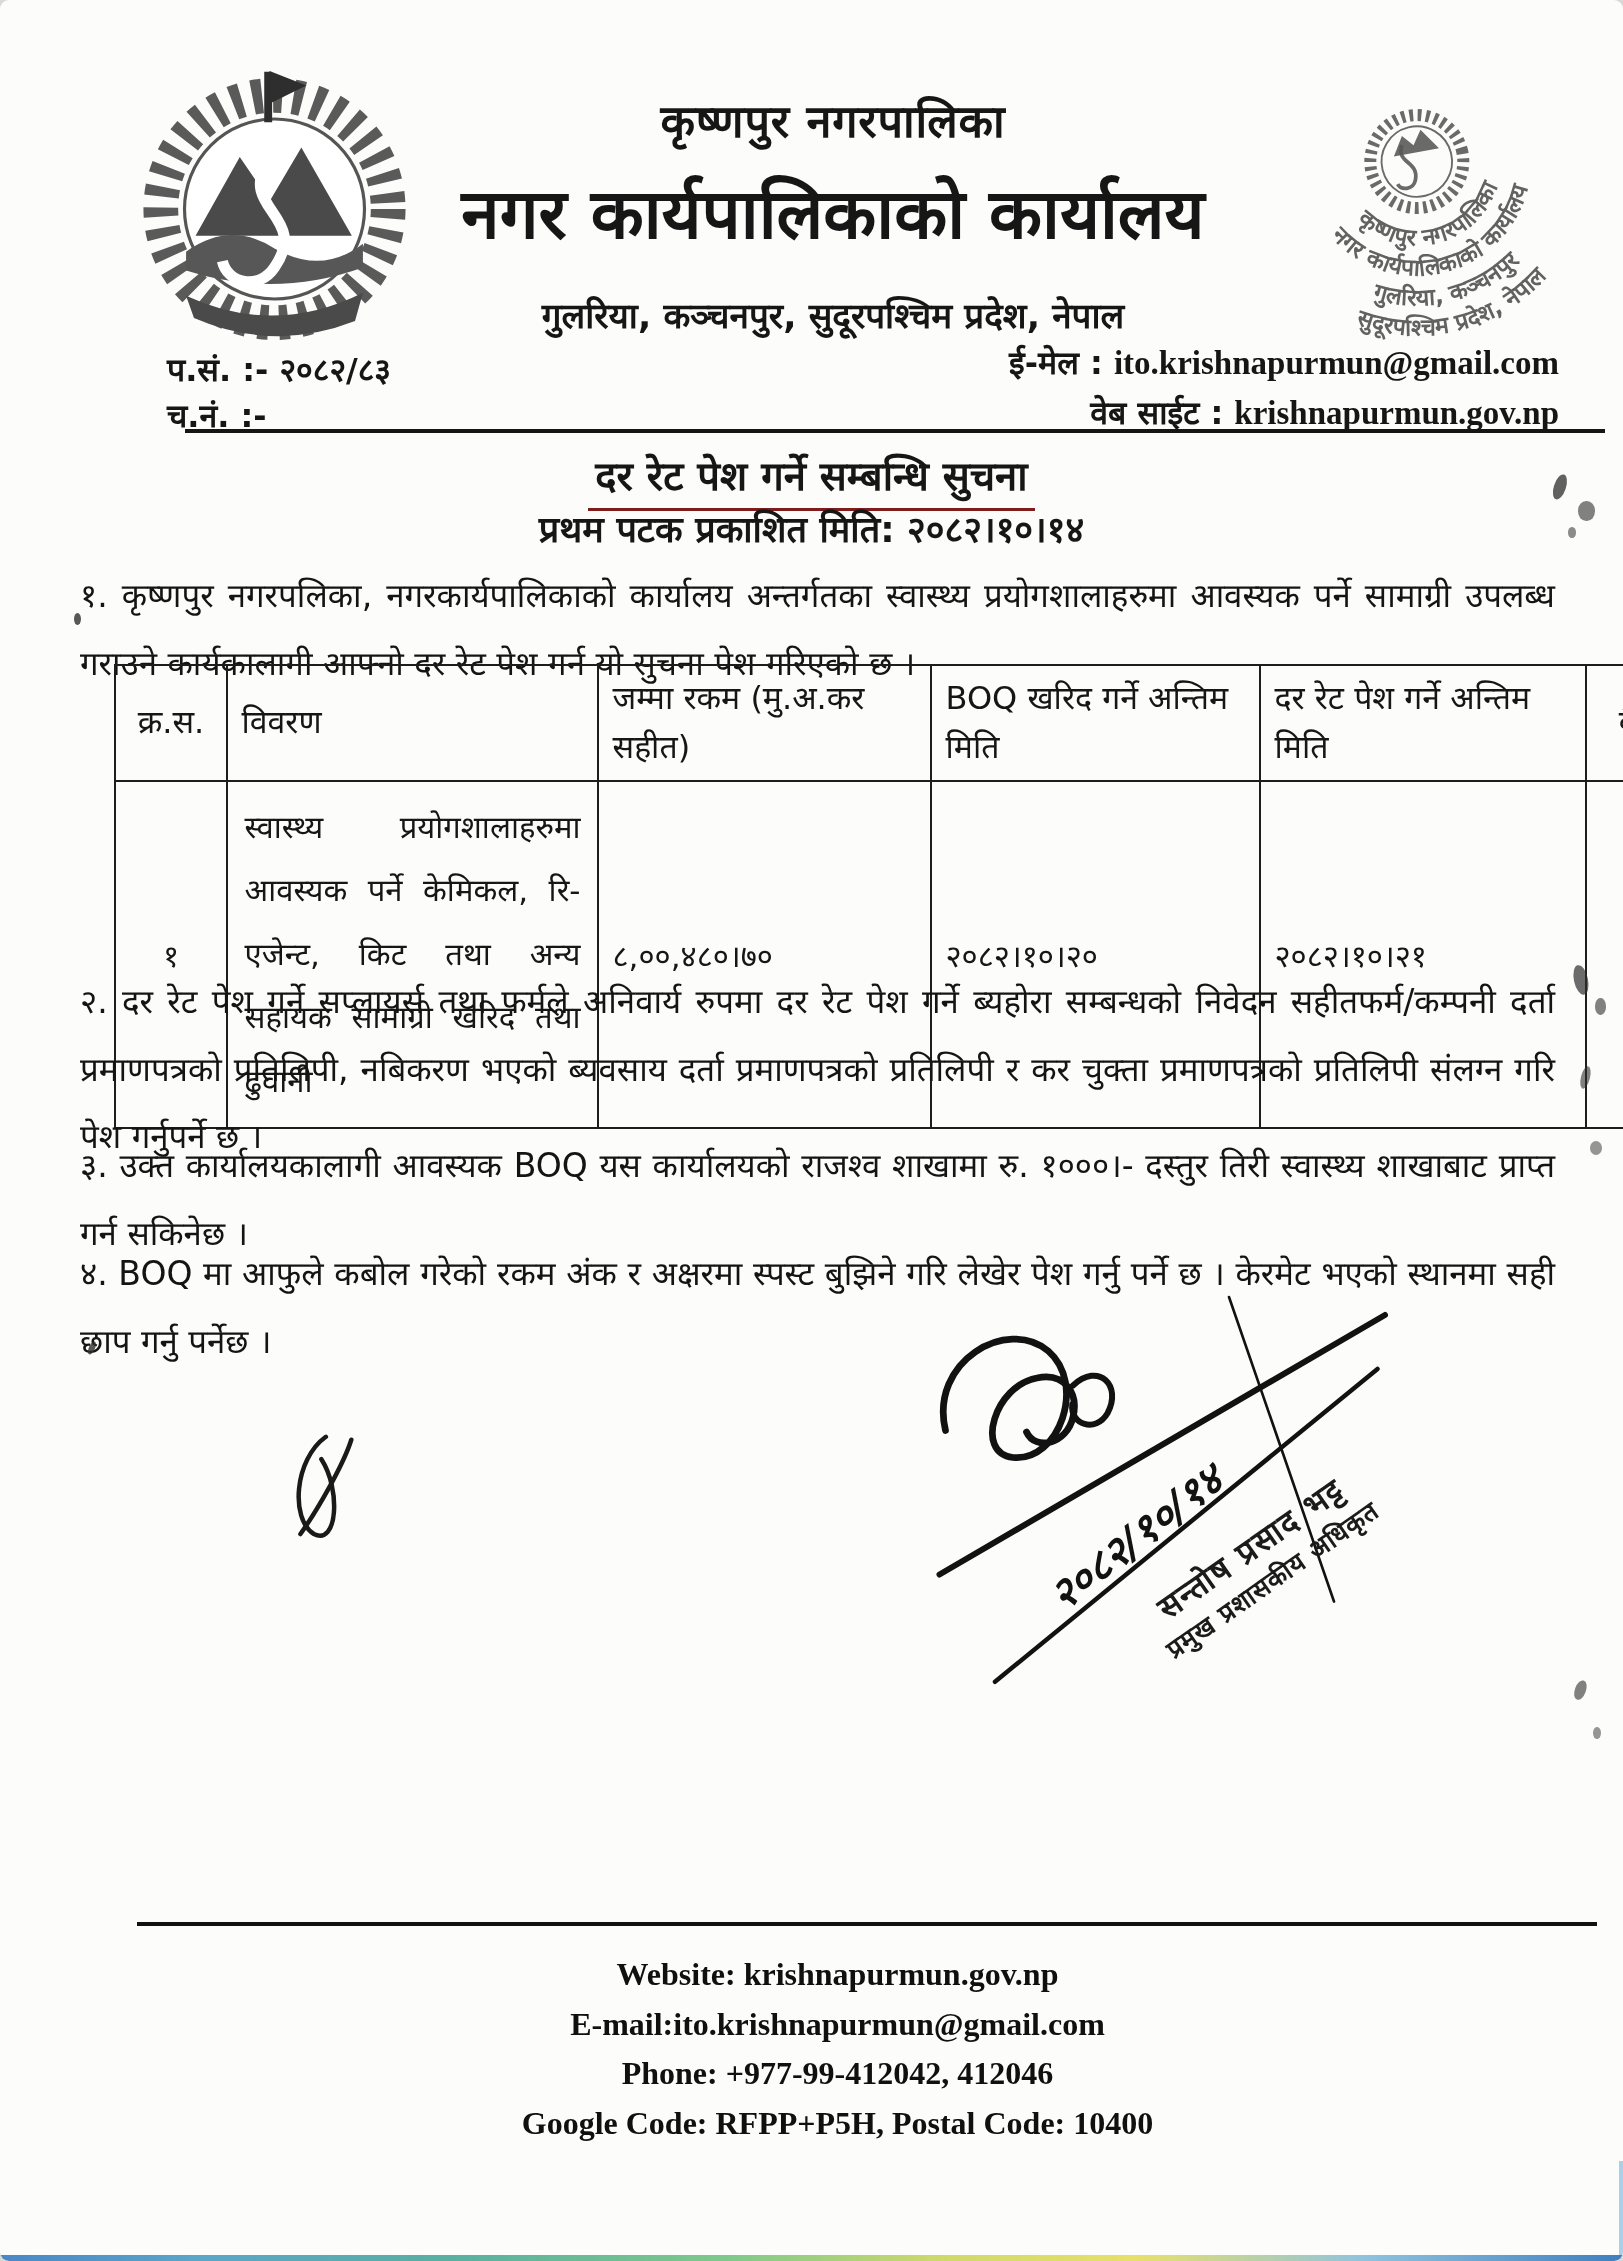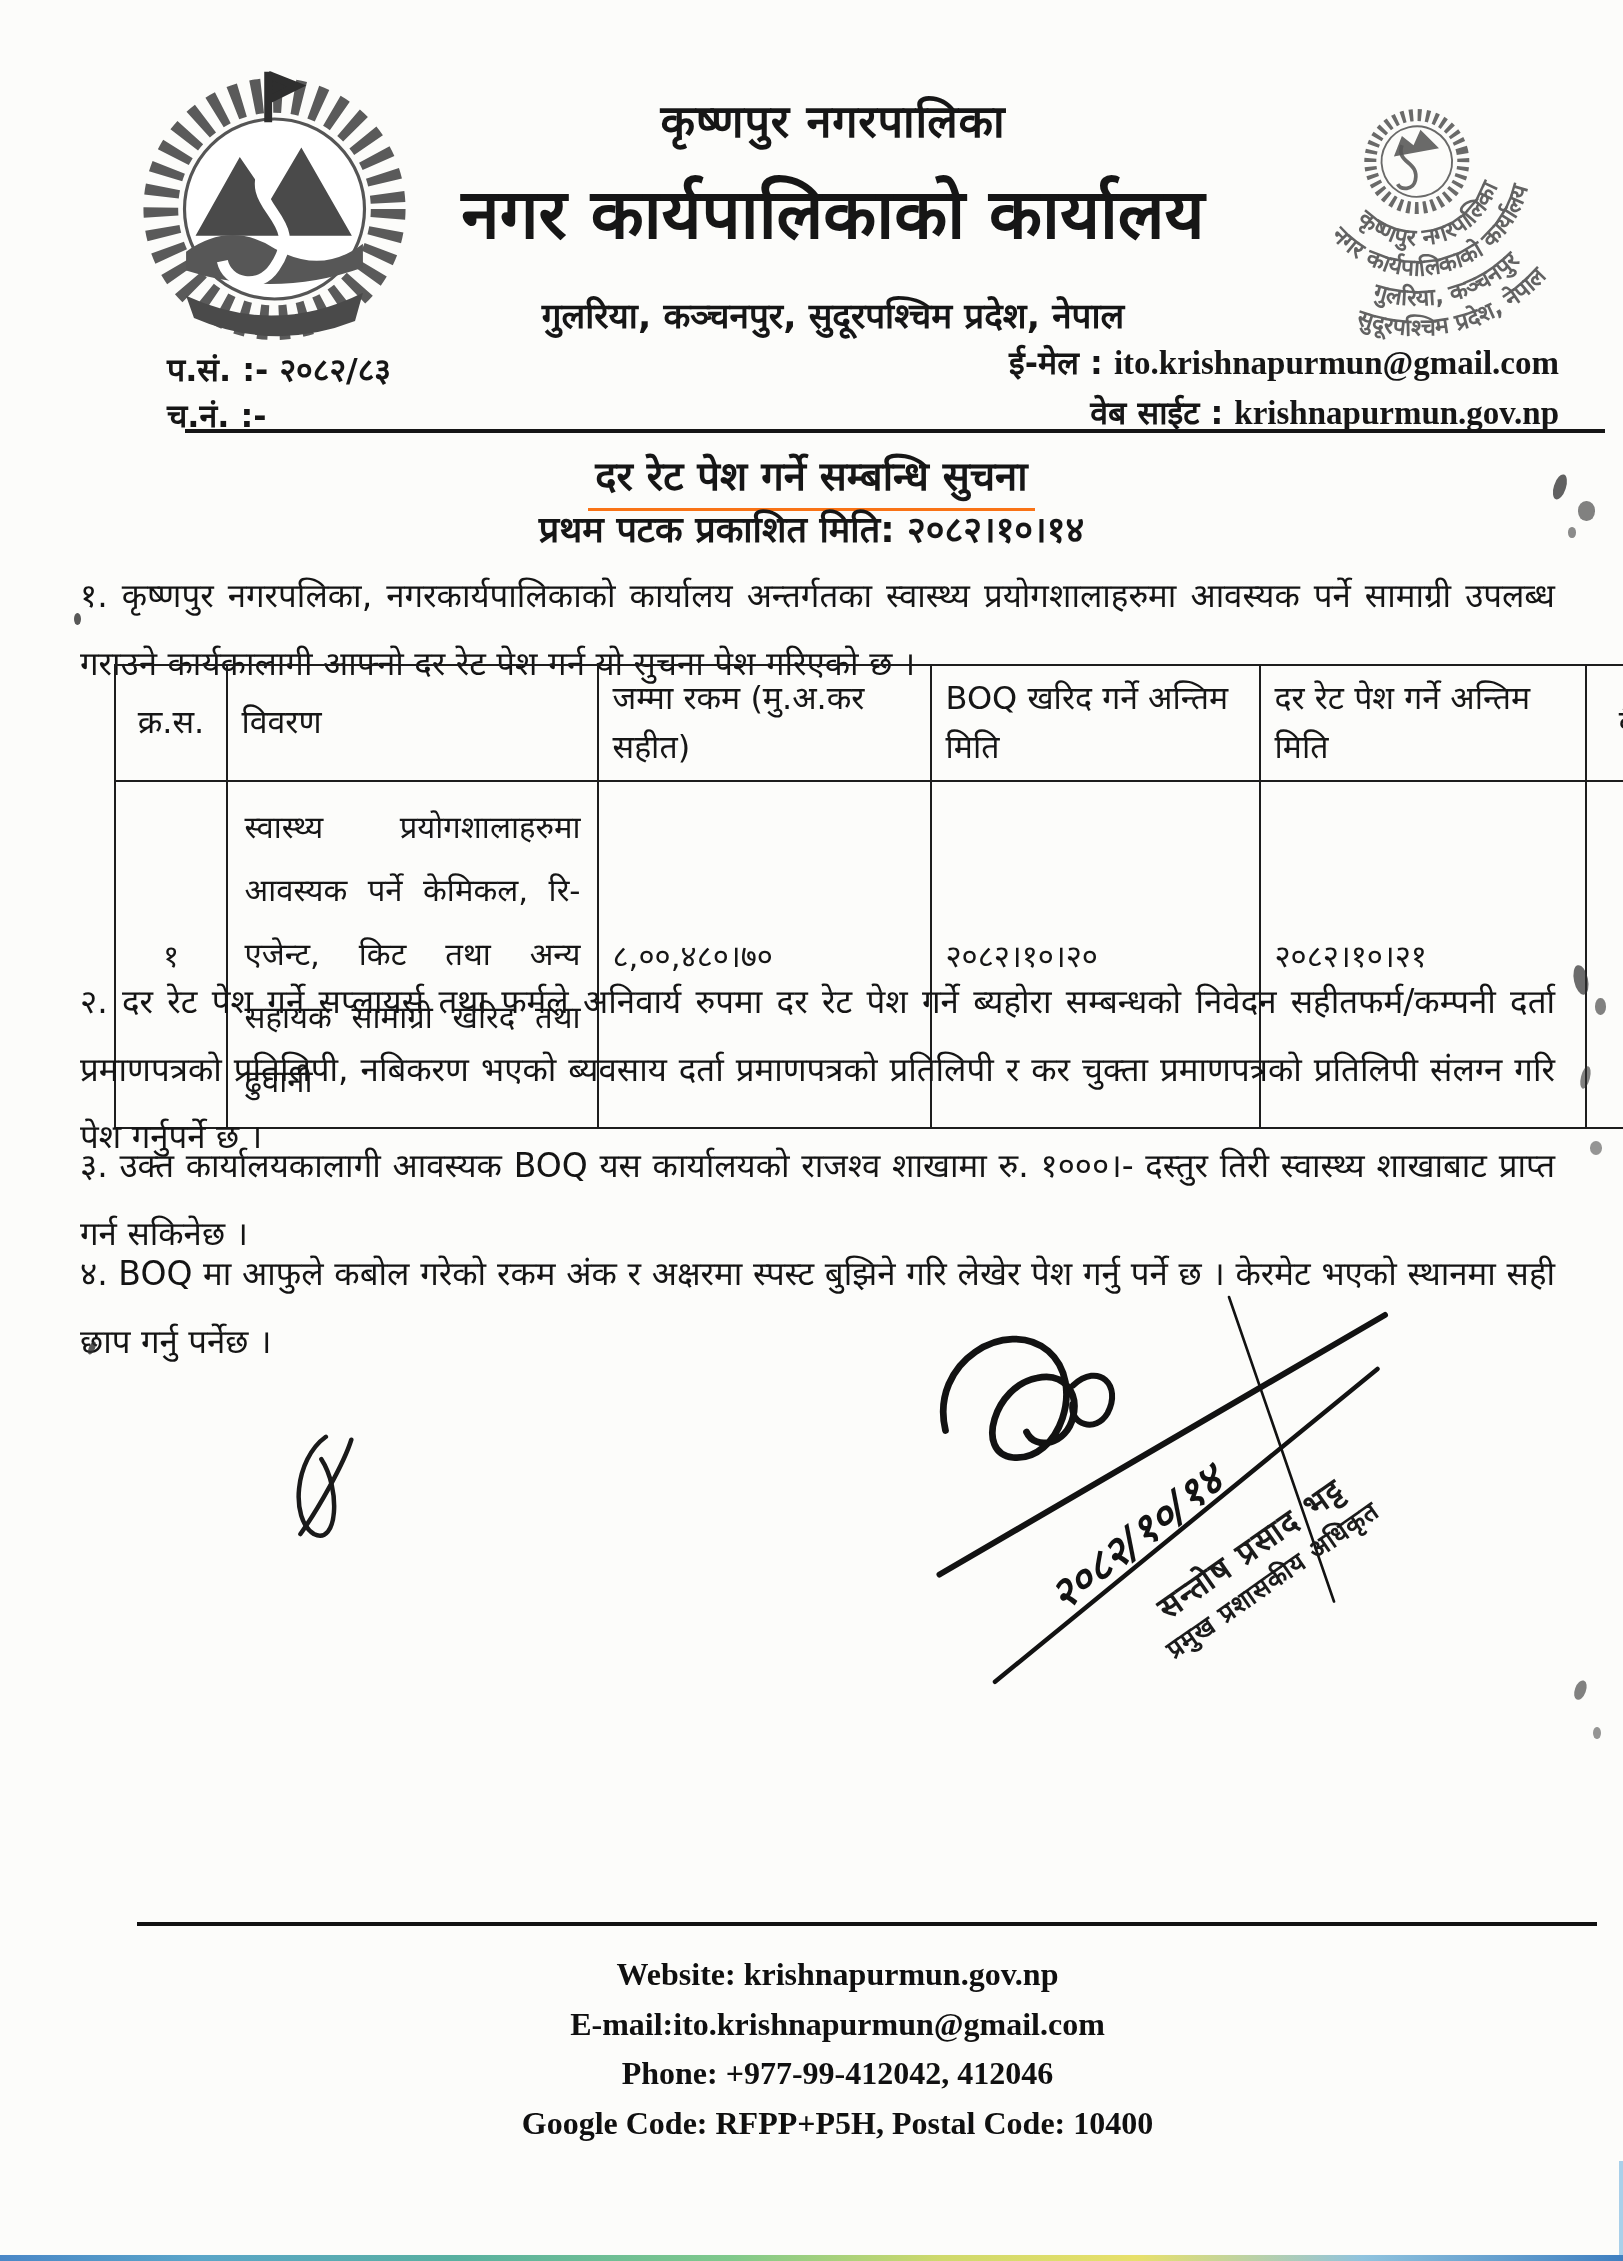--- a/index.html
+++ b/index.html
@@ -1,38 +1,38 @@
 <!DOCTYPE html>
 <html style="font-size:12px"><head>
 <meta charset="utf-8">
 <style>
   html,body{margin:0;padding:0;background:#d9d9d6;}
   #page{
     position:relative;width:1623px;height:2261px;margin:0 auto;
     background:#fcfcfa;overflow:hidden;
-    font-family:"DejaVu Sans",sans-serif;color:#161616;
+    font-family:"DejaVu Sans",sans-serif;color:#161616;border-radius:9px;
   }
   
   .emblem{position:absolute;left:113px;top:59px;width:323px;height:300px;}
   .seal{position:absolute;left:1276px;top:71px;width:315px;height:315px;opacity:.92;}
   .title-muni{position:absolute;left:420px;top:89px;width:826px;text-align:center;
     font-size:45px;font-weight:bold;letter-spacing:0.8px;}
   .title-office{position:absolute;left:315px;top:164px;width:1036px;text-align:center;
     font-size:69px;font-weight:bold;}
   .title-addr{position:absolute;left:360px;top:291px;width:946px;text-align:center;
     font-size:35px;font-weight:bold;}
   .refs{position:absolute;left:167px;top:347px;font-size:32px;font-weight:bold;line-height:1.45;}
   .contact{position:absolute;right:64px;top:339px;text-align:right;line-height:1.5;}
   .contact .lbl{font-size:32px;font-weight:bold;}
   .contact .val{font-size:33px;font-weight:bold;font-family:"Liberation Serif",serif;}
   .rule-top{position:absolute;left:185px;top:429px;width:1420px;height:3.8px;background:#161616;}
   
   .notice-title-wrap{position:absolute;left:0;top:447px;width:1623px;text-align:center;}
   .notice-title{display:inline-block;font-size:40px;font-weight:bold;
-    border-bottom:3px solid #f97316;padding:0 7.5px 6px 7.5px;}
+    border-bottom:3px solid #7f1d1d;padding:0 7.5px 6px 7.5px;}
   .notice-date{position:absolute;left:0;top:504px;width:1623px;text-align:center;
     font-size:36px;font-weight:600;}
   .para{position:absolute;left:80px;width:1475px;font-size:33px;line-height:2.05;
     text-align:justify;color:#141414;}
   #para1{top:562px;}
   #para2{top:968px;}
   #para3{top:1132px;}
   #para4{top:1240px;}
   
   .tbl{position:absolute;left:114px;top:664px;width:1396px;border-collapse:collapse;table-layout:fixed;}

